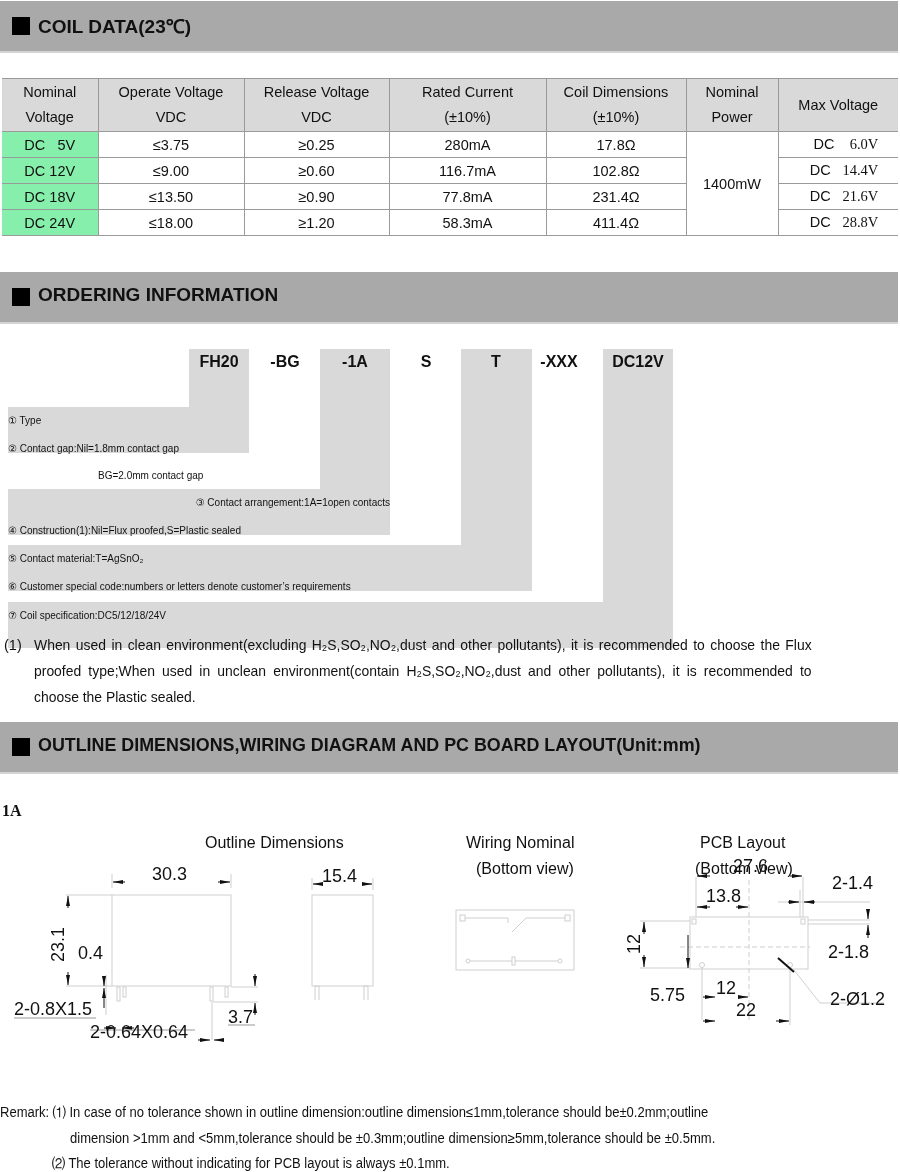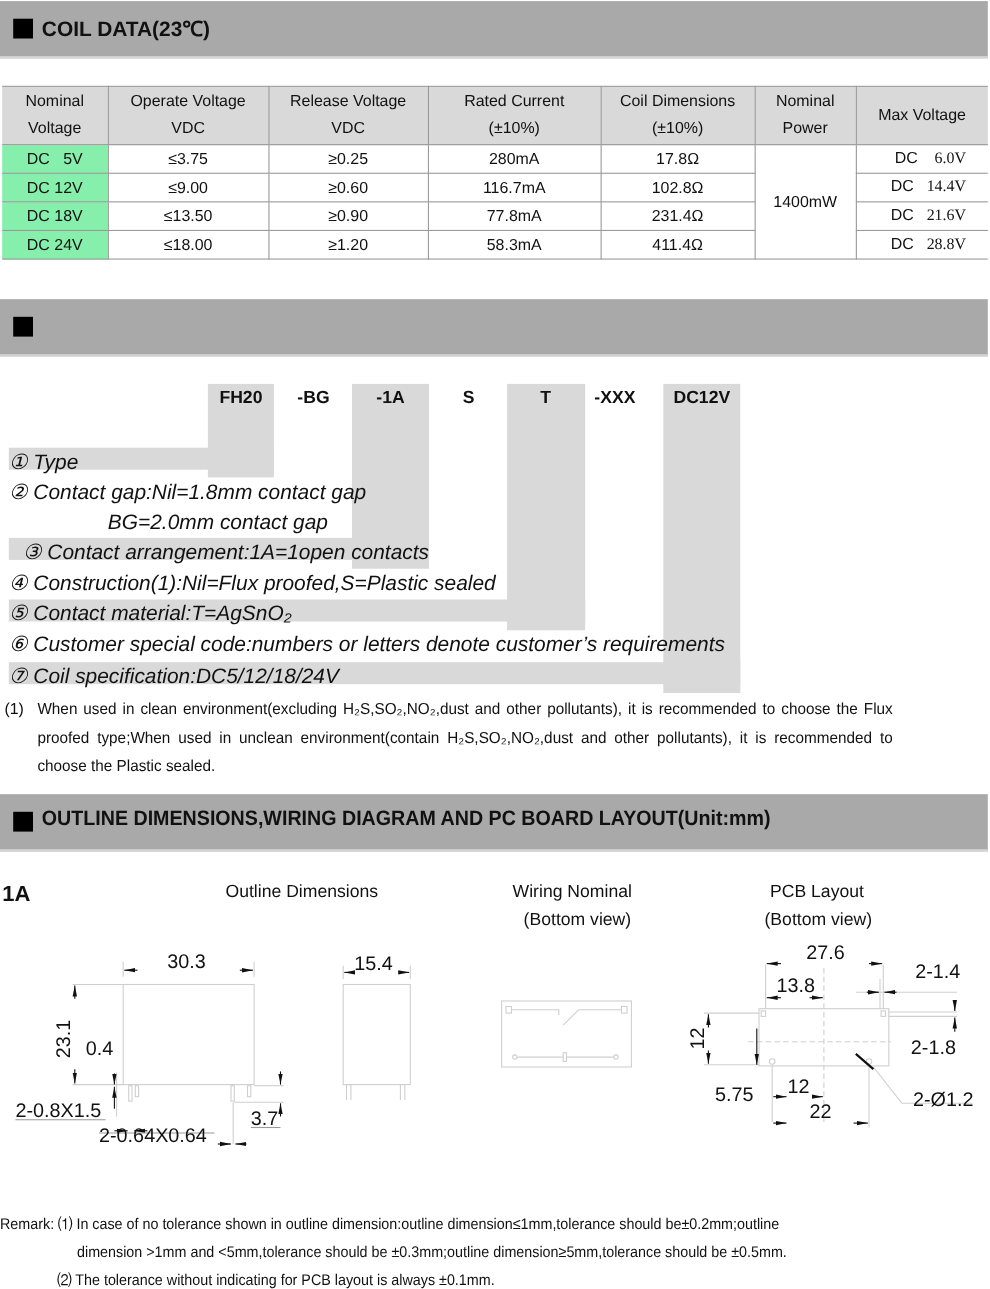--- a/index.html
+++ b/index.html
@@ -22,28 +22,28 @@
   table.coil tr { }
   table.coil { border-left:none; }
   table.coil th:first-child, table.coil td:first-child { border-left:none; }
   table.coil th:last-child, table.coil td:last-child { border-right:none; }
   .mx { display:inline-block; width:80px; text-align:center; }
   .mx span.v { float:right;font-family:Liberation Serif, serif; }
 
   
   .code-col { position:absolute; top:349px; background:#d9d9d9; }
   .code-lbl { position:absolute; top:353px; font-weight:bold; font-size:16px; text-align:center; width:60px; }
-  .ord-row { position:absolute; left:8px; height:20px; line-height:28px; font-size:19px; white-space:nowrap;font-style:italic; }
+  .ord-row { position:absolute; left:8px; height:46px; line-height:28px; font-size:10px; white-space:nowrap; }
   .ord-row.shaded { background:#d9d9d9; }
 
   .note { position:absolute; left:0; font-size:14.5px; line-height:26px; }
   .note .idx { position:absolute; left:4px; }
   .note .txt { position:absolute; left:34px; width:810px; text-align:justify; transform:scaleX(0.96); transform-origin:left top; }
 
-  .dlabel { position:absolute; font-size:16px; text-align:center; white-space:nowrap; }
+  .dlabel { position:absolute; font-size:16px; text-align:center; white-space:nowrap;margin-top:32px; }
   .remark { position:absolute; font-size:14px; white-space:nowrap; transform:scaleX(0.93); transform-origin:left top; }
   svg text { font-family:"Liberation Sans", sans-serif; }
 </style>
 </head>
 <body>
 
 <div class="section-bar" style="top:1px;">
   <div class="sq"></div>
   <div class="title">COIL DATA(23℃)</div>
 </div>
@@ -99,20 +99,21 @@
     <td>≥1.20</td>
     <td>58.3mA</td>
     <td>411.4Ω</td>
     <td><span class="mx"><span>DC</span><span class="v">28.8V</span></span></td>
   </tr>
 </tbody>
   </table>
 
 <div class="section-bar" style="top:272px;">
   <div class="sq"></div>
+  <div class="title">ORDERING INFORMATION</div>
 </div>
 
 <div class="code-col" style="left:189px; width:60px; height:85px;"></div>
 <div class="code-col" style="left:320px; width:70px; height:168px;"></div>
 <div class="code-col" style="left:461px; width:71px; height:224px;"></div>
 <div class="code-col" style="left:603px; width:70px; height:281px;"></div>
 
 <div class="code-lbl" style="left:189px;">FH20</div>
 <div class="code-lbl" style="left:255px;">-BG</div>
 <div class="code-lbl" style="left:325px;">-1A</div>
@@ -133,21 +134,21 @@
 <div class="note" style="top:632px; width:900px; height:80px;">
   <span class="idx">(1)</span>
   <span class="txt">When used in clean environment(excluding H₂S,SO₂,NO₂,dust and other pollutants), it is recommended to choose the Flux proofed type;When used in unclean environment(contain H₂S,SO₂,NO₂,dust and other pollutants), it is recommended to choose the Plastic sealed.</span>
 </div>
 
 <div class="section-bar" style="top:722px;">
   <div class="sq"></div>
   <div class="title condensed">OUTLINE DIMENSIONS,WIRING DIAGRAM AND PC BOARD LAYOUT(Unit:mm)</div>
 </div>
 
-<div class="abs" style="left:2px; top:802px; font-weight:bold; font-size:20px;">1A</div>
+<div class="abs" style="left:2px; top:802px; font-weight:bold; font-size:16px;font-family:Liberation Serif, serif;">1A</div>
 <div class="dlabel" style="left:205px; top:802px;">Outline Dimensions</div>
 <div class="dlabel" style="left:466px; top:802px;">Wiring Nominal</div>
 <div class="dlabel" style="left:476px; top:828px;">(Bottom view)</div>
 <div class="dlabel" style="left:700px; top:802px;">PCB Layout</div>
 <div class="dlabel" style="left:695px; top:828px;">(Bottom view)</div>
 
 <svg class="abs" style="left:0; top:850px;" width="300" height="200">
   <defs>
     <marker id="ar" markerWidth="10" markerHeight="6" refX="10" refY="3" orient="auto">
         <path d="M0,1 L10,3 L0,5 z" fill="#111"></path>

